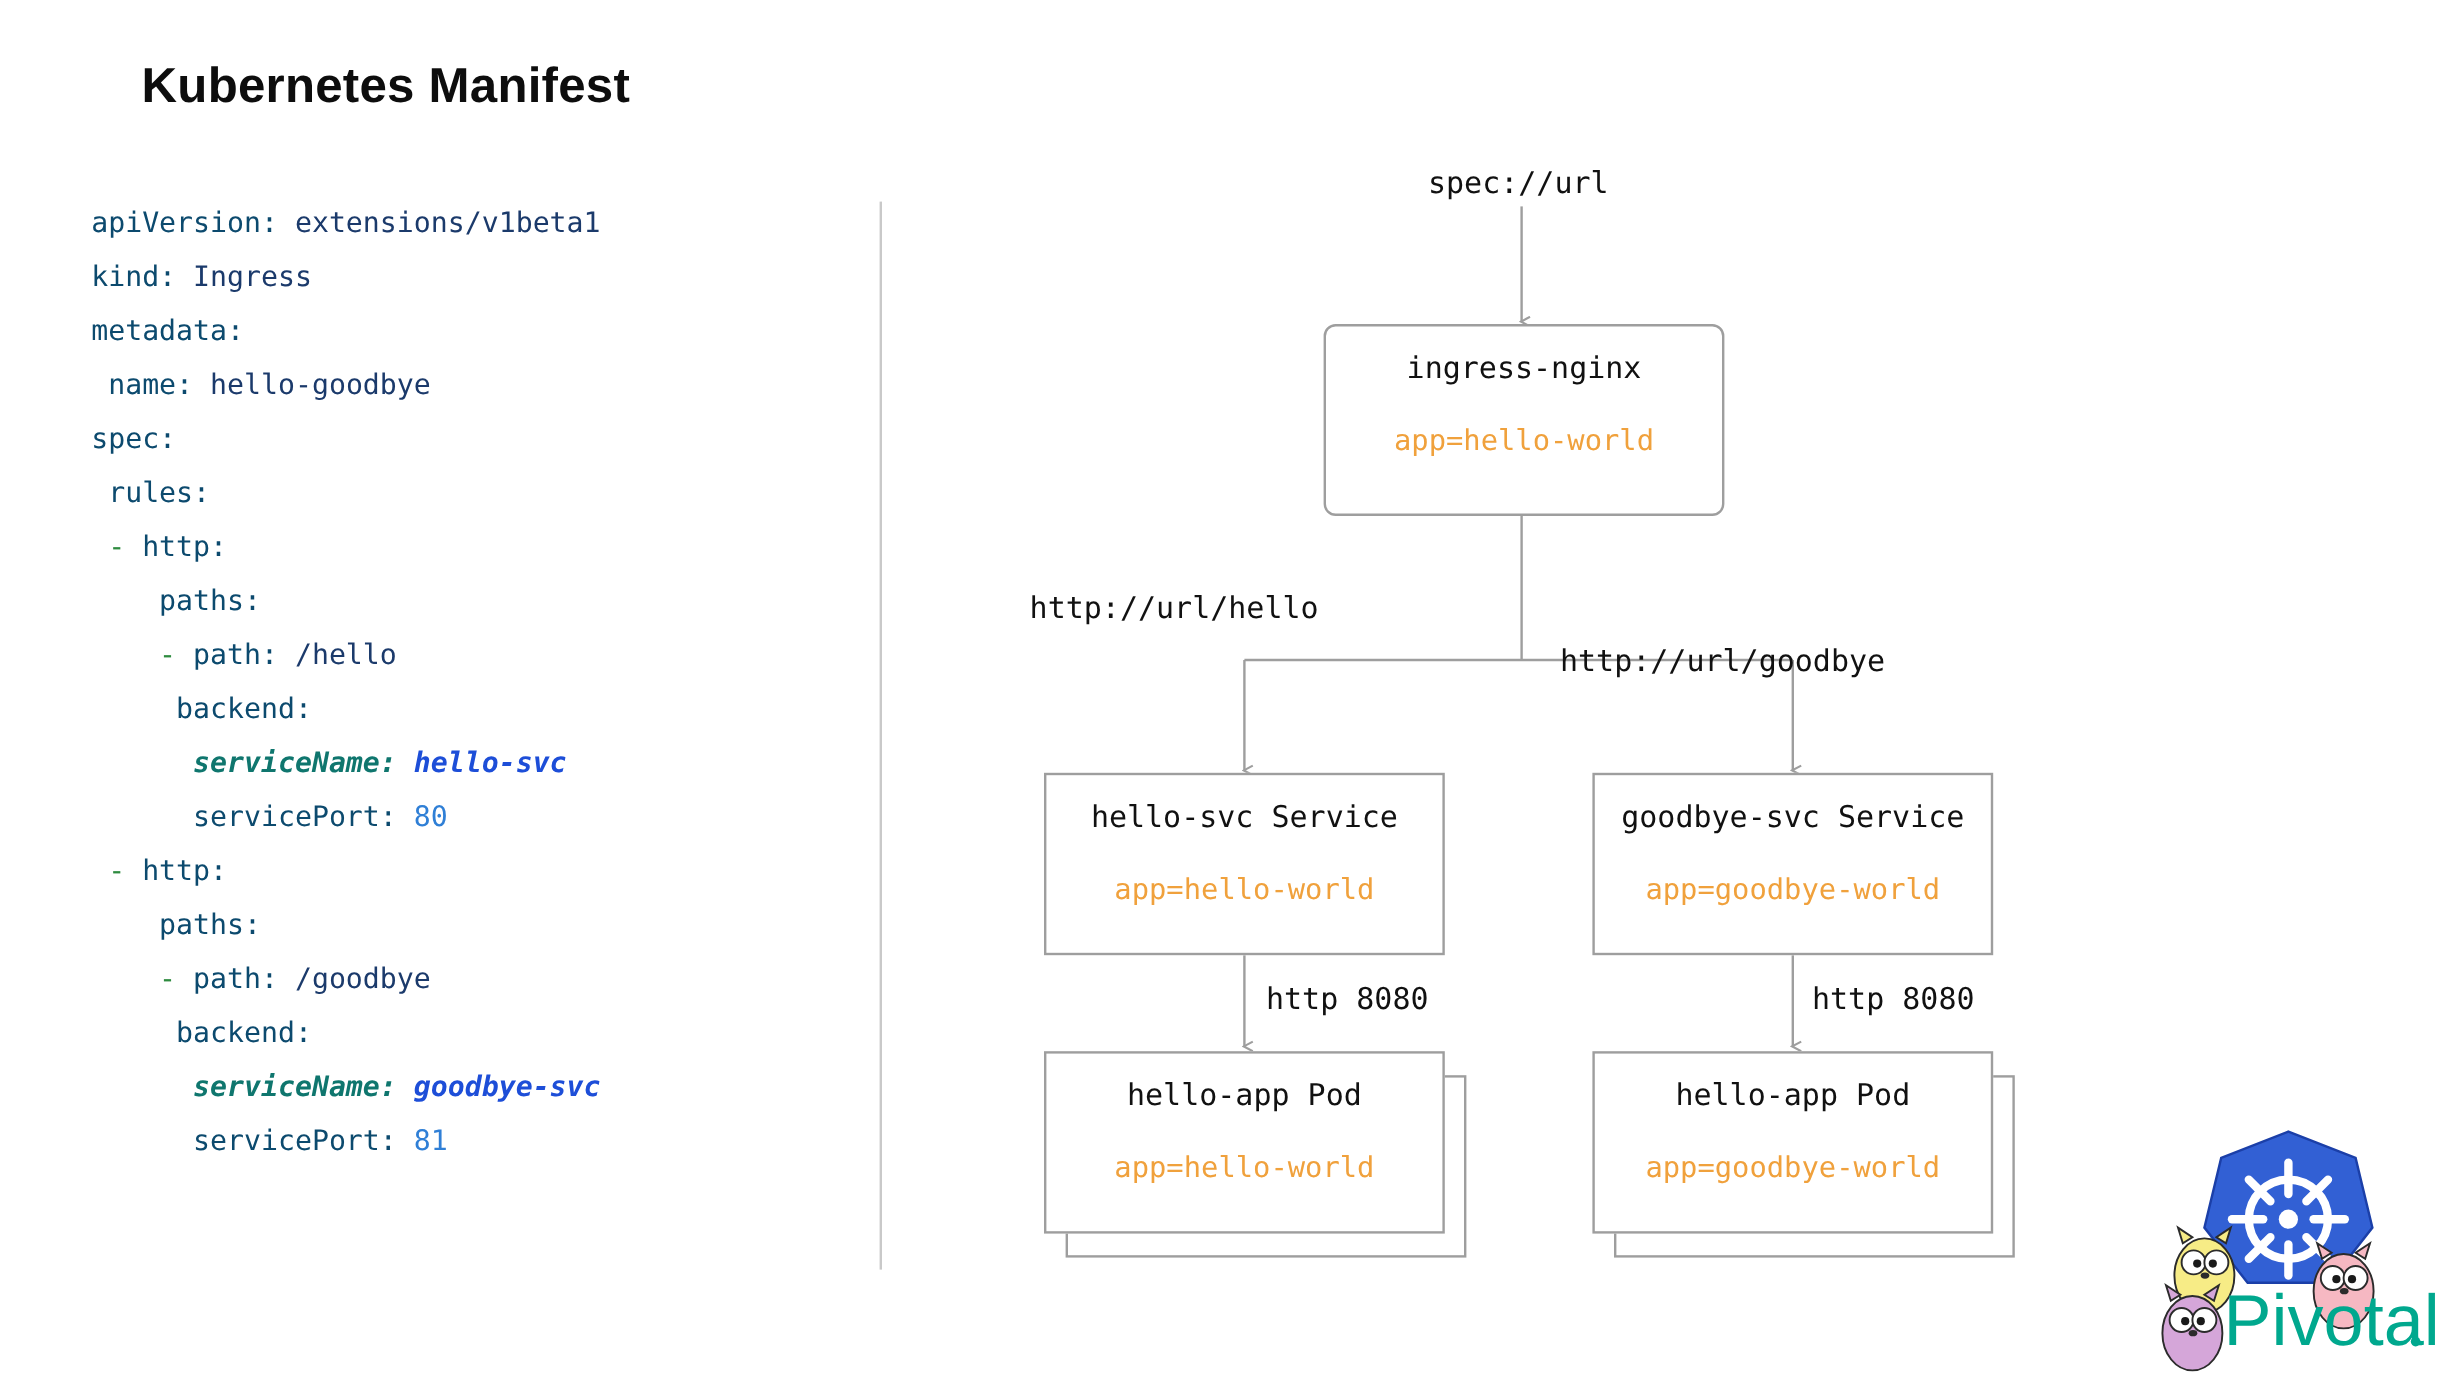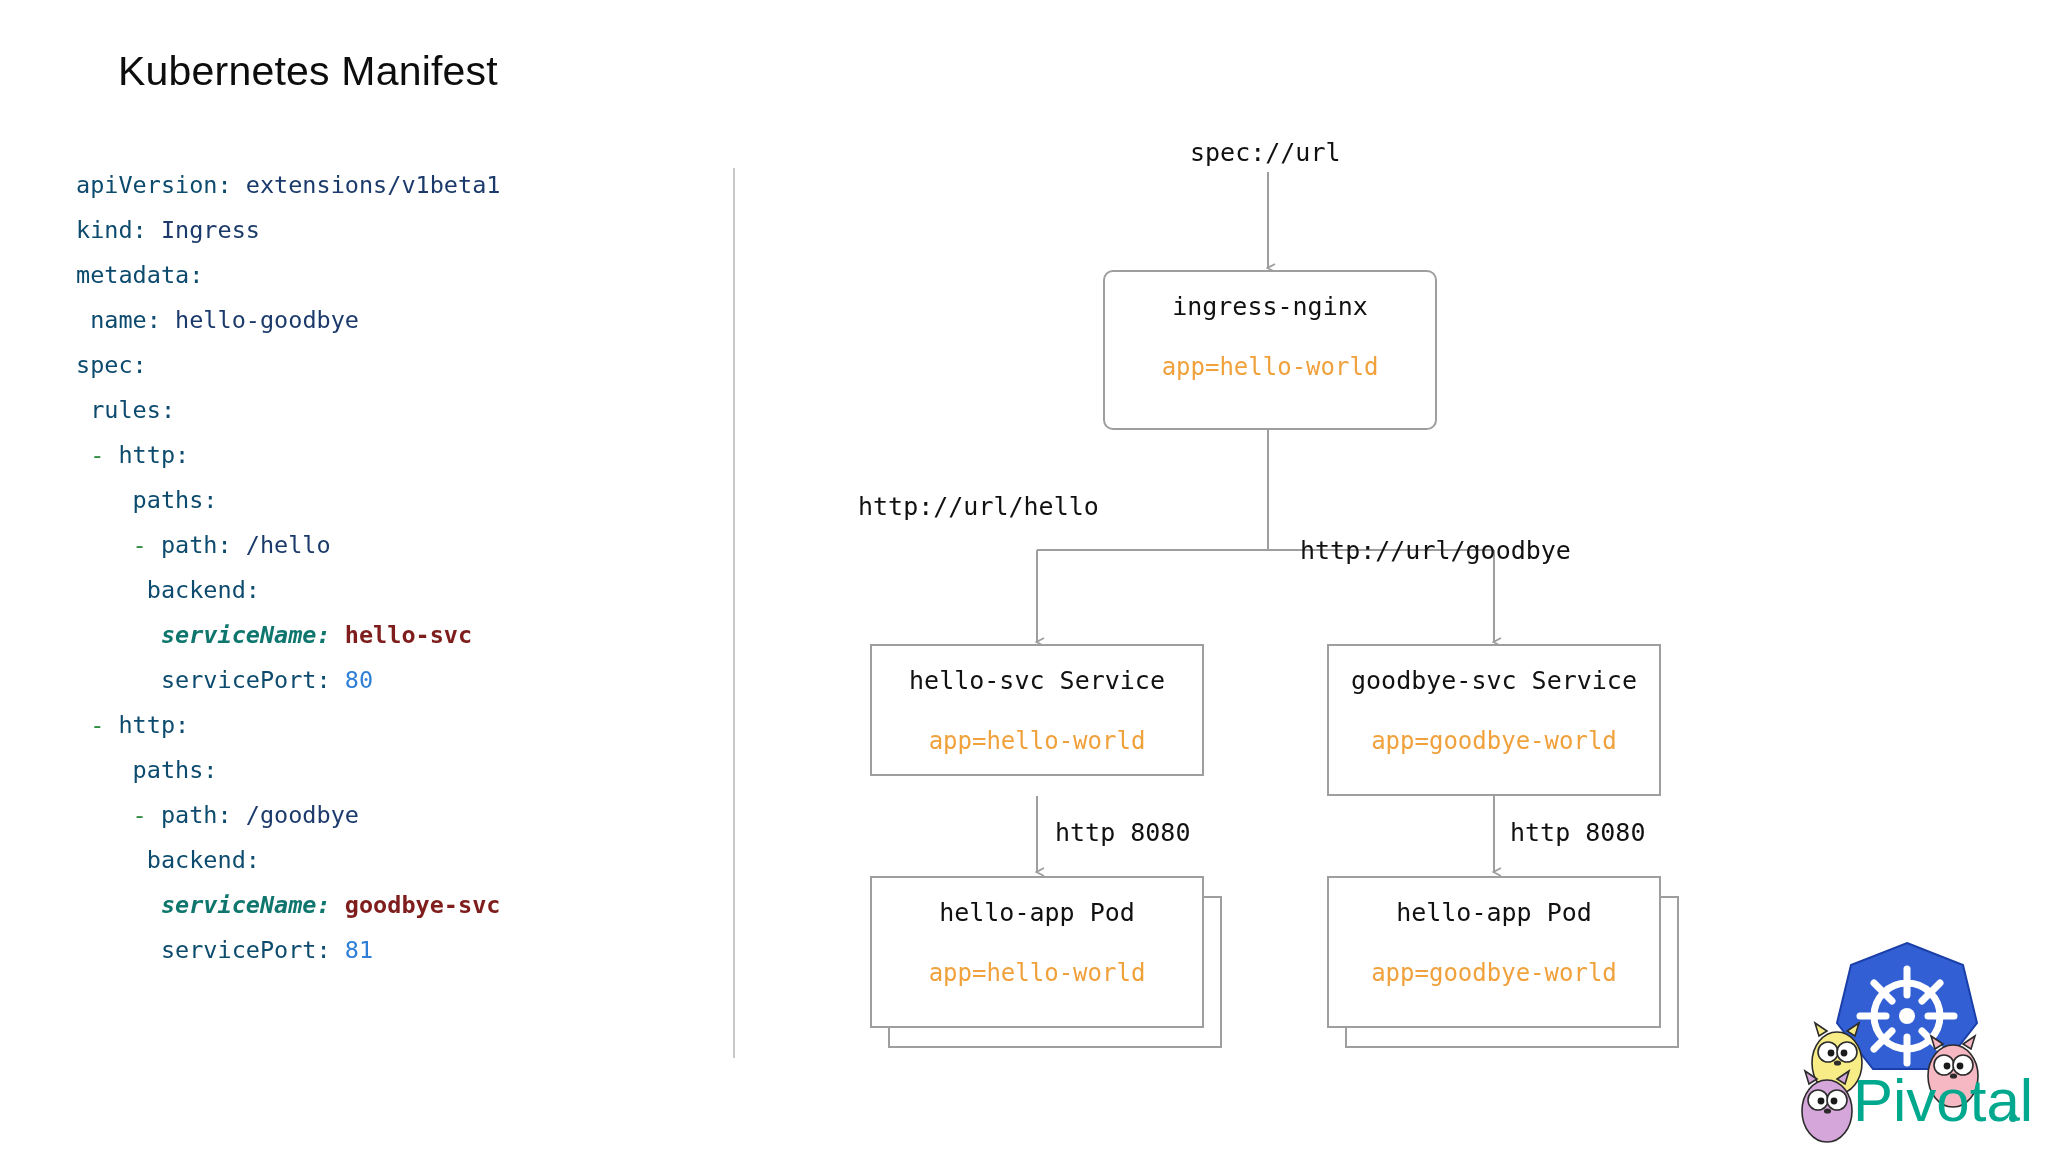--- a/index.html
+++ b/index.html
@@ -10,21 +10,21 @@
     overflow:hidden;
     position:relative;
   }
   .slide{position:absolute;inset:0;}
 
   
   .title{
     position:absolute;
     left:118px; top:48px;
     font-size:41px;
-    font-weight:400;
+    font-weight:700;
     color:#0d0d0d;
     letter-spacing:.2px;
     font-family:"Liberation Sans", sans-serif;
     white-space:nowrap;
   }
 
   
   .divider{
     position:absolute;
     left:733px; top:168px;
@@ -38,21 +38,21 @@
     left:76px; top:163px;
     font-family:"DejaVu Sans Mono","Liberation Mono",monospace;
     font-size:23.5px;
     line-height:45px;
     white-space:pre;
   }
   .yaml .ln{display:block;height:45px;}
   .k{color:#0c4a6e;}
   .kb{color:#0f766e;font-weight:bold;font-style:italic;}
   .v{color:#1b3a6b;}
-  .vb{color:#7f1d1d;font-weight:bold;}
+  .vb{color:#1d4ed8;font-weight:bold;font-style:italic;}
   .num{color:#2f7fd6;}
   .p{color:#2e8b3f;}
 
   
   .diagram{position:absolute;left:0;top:0;width:2048px;height:1152px;pointer-events:none;}
   .diagram svg{position:absolute;left:0;top:0;}
 
   .node{
     position:absolute;
     border:2px solid #9e9e9e;
@@ -134,21 +134,21 @@
   <div class="edge-label" style="left:1300px;top:492px;margin-top:44px;">http://url/goodbye</div>
 
   <div class="edge-label" style="left:1055px;top:818px;">http 8080</div>
   <div class="edge-label" style="left:1510px;top:818px;">http 8080</div>
 
   <div class="node" style="left:1103px;top:270px;width:334px;height:160px;border-radius:10px;">
     <div class="n-title">ingress-nginx</div>
     <div class="n-label">app=hello-world</div>
   </div>
 
-  <div class="node" style="left:870px;top:644px;width:334px;height:132px;">
+  <div class="node" style="left:870px;top:644px;width:334px;height:152px;">
     <div class="n-title">hello-svc Service</div>
     <div class="n-label">app=hello-world</div>
   </div>
 
   <div class="node" style="left:1327px;top:644px;width:334px;height:152px;text-decoration:underline;">
     <div class="n-title">goodbye-svc Service</div>
     <div class="n-label">app=goodbye-world</div>
   </div>
 
   <div class="shadow-box" style="left:888px;top:896px;width:334px;height:152px;"></div>

